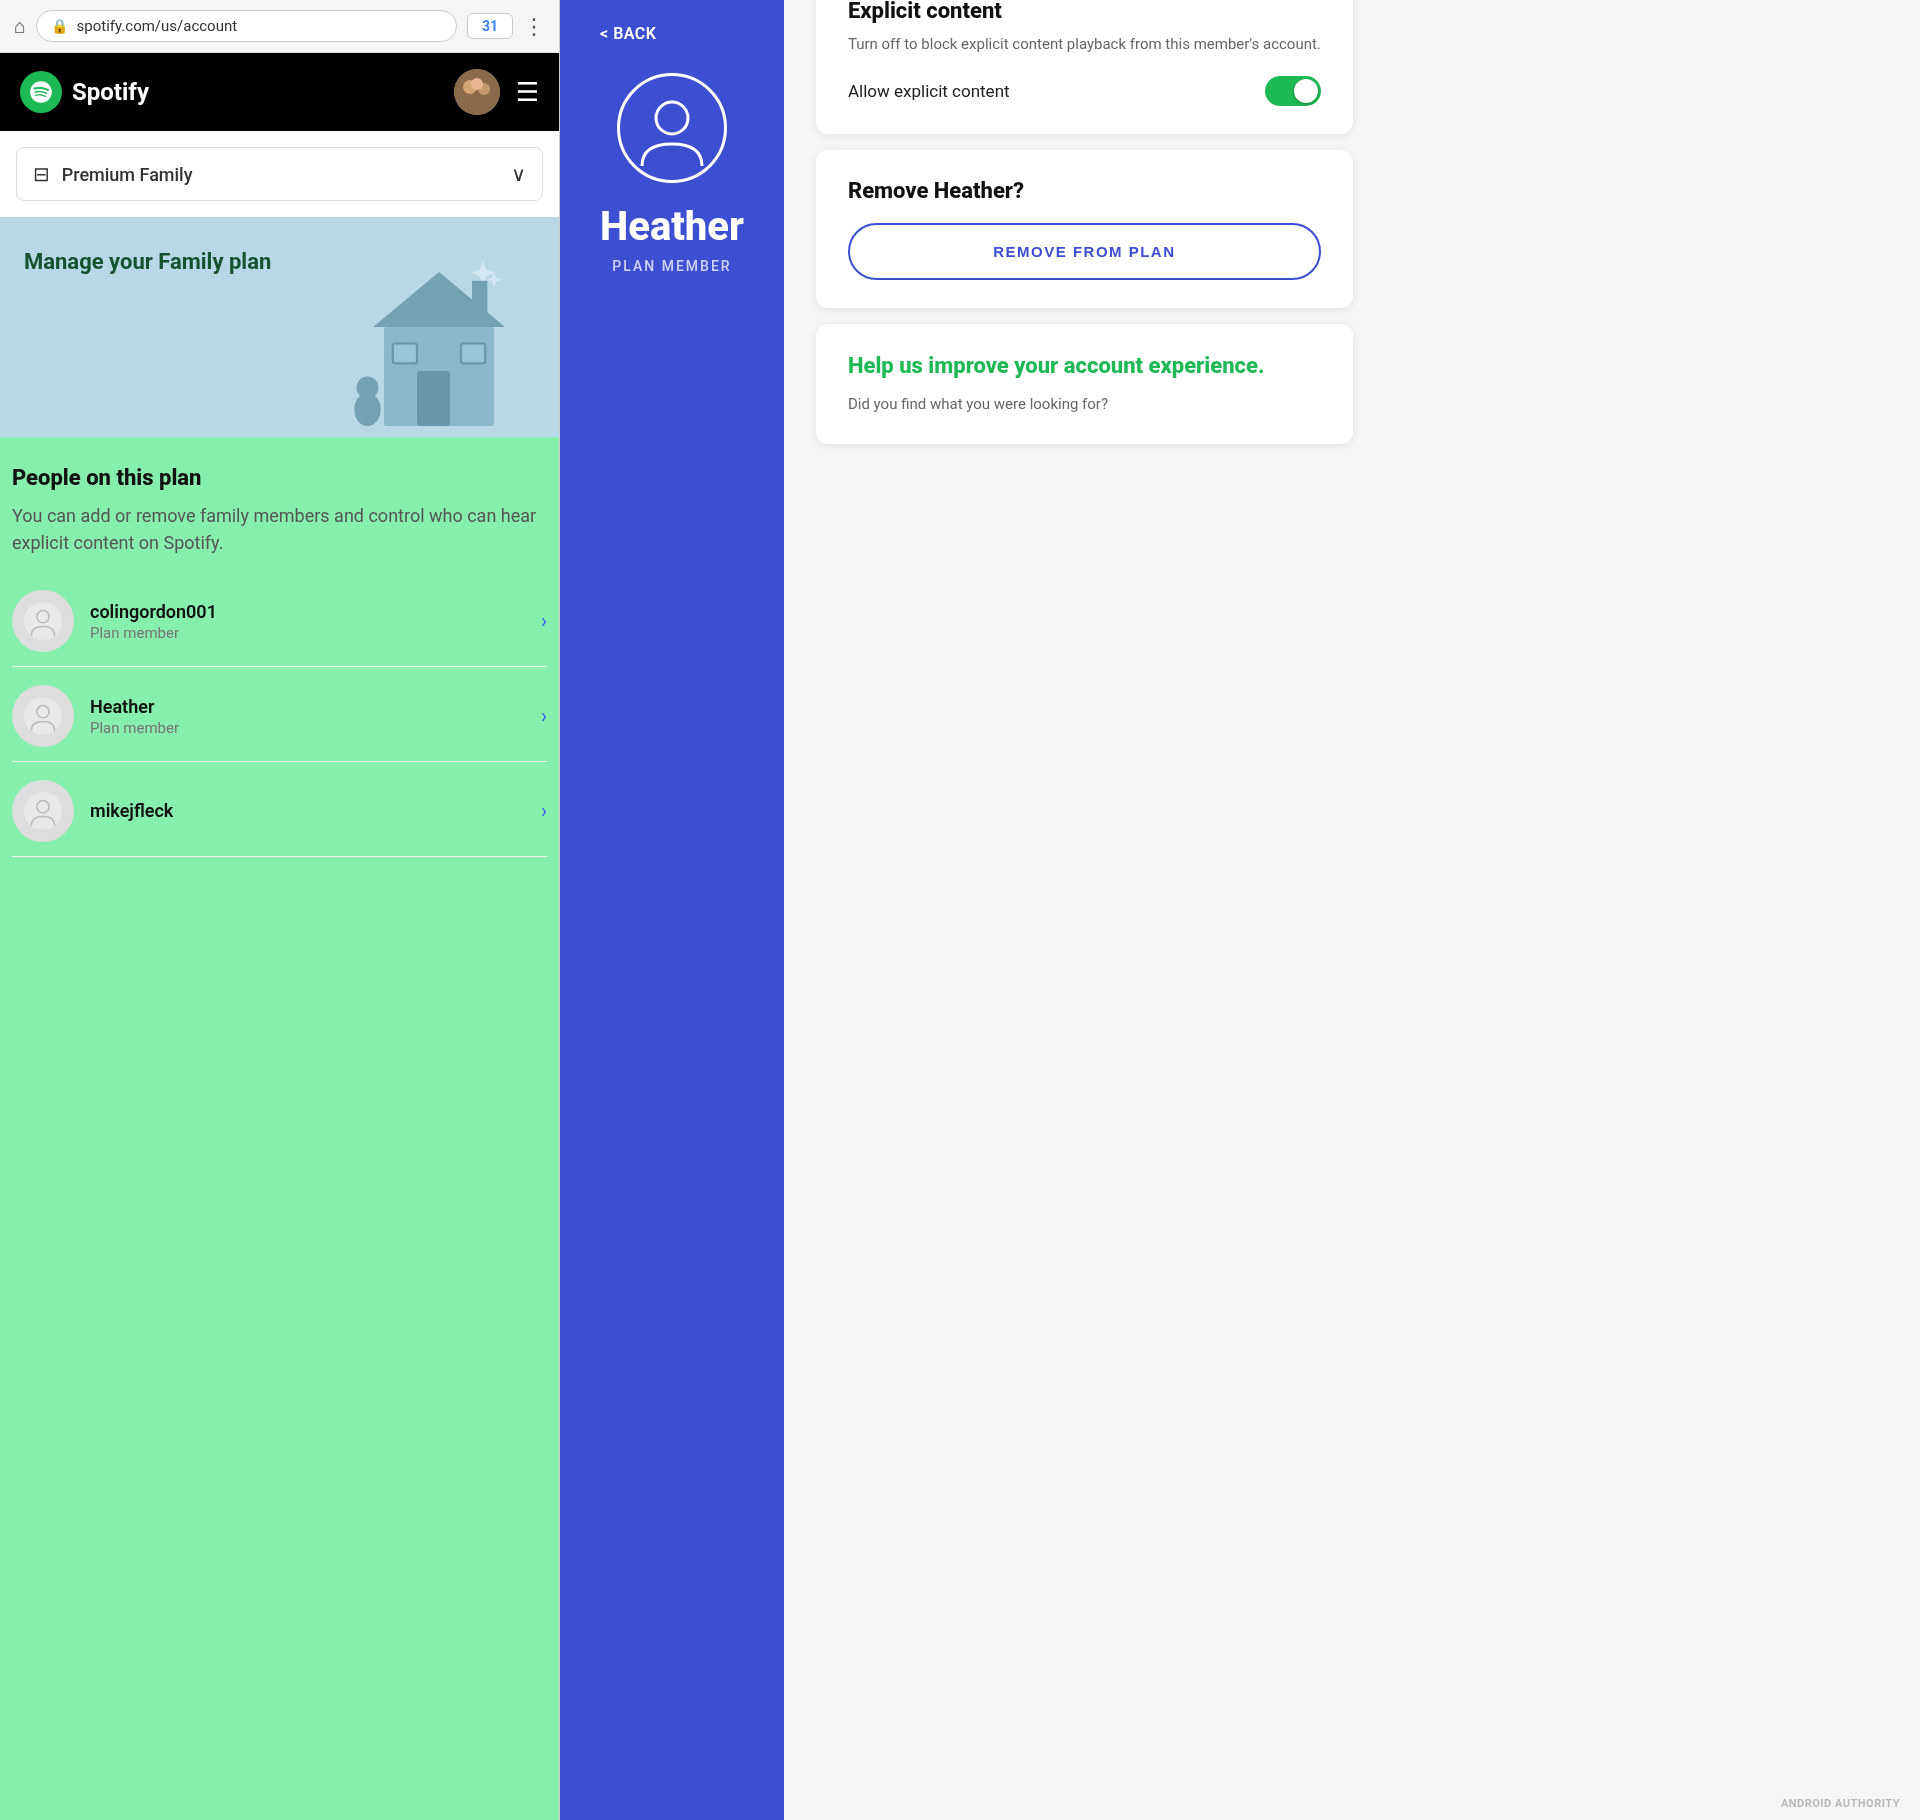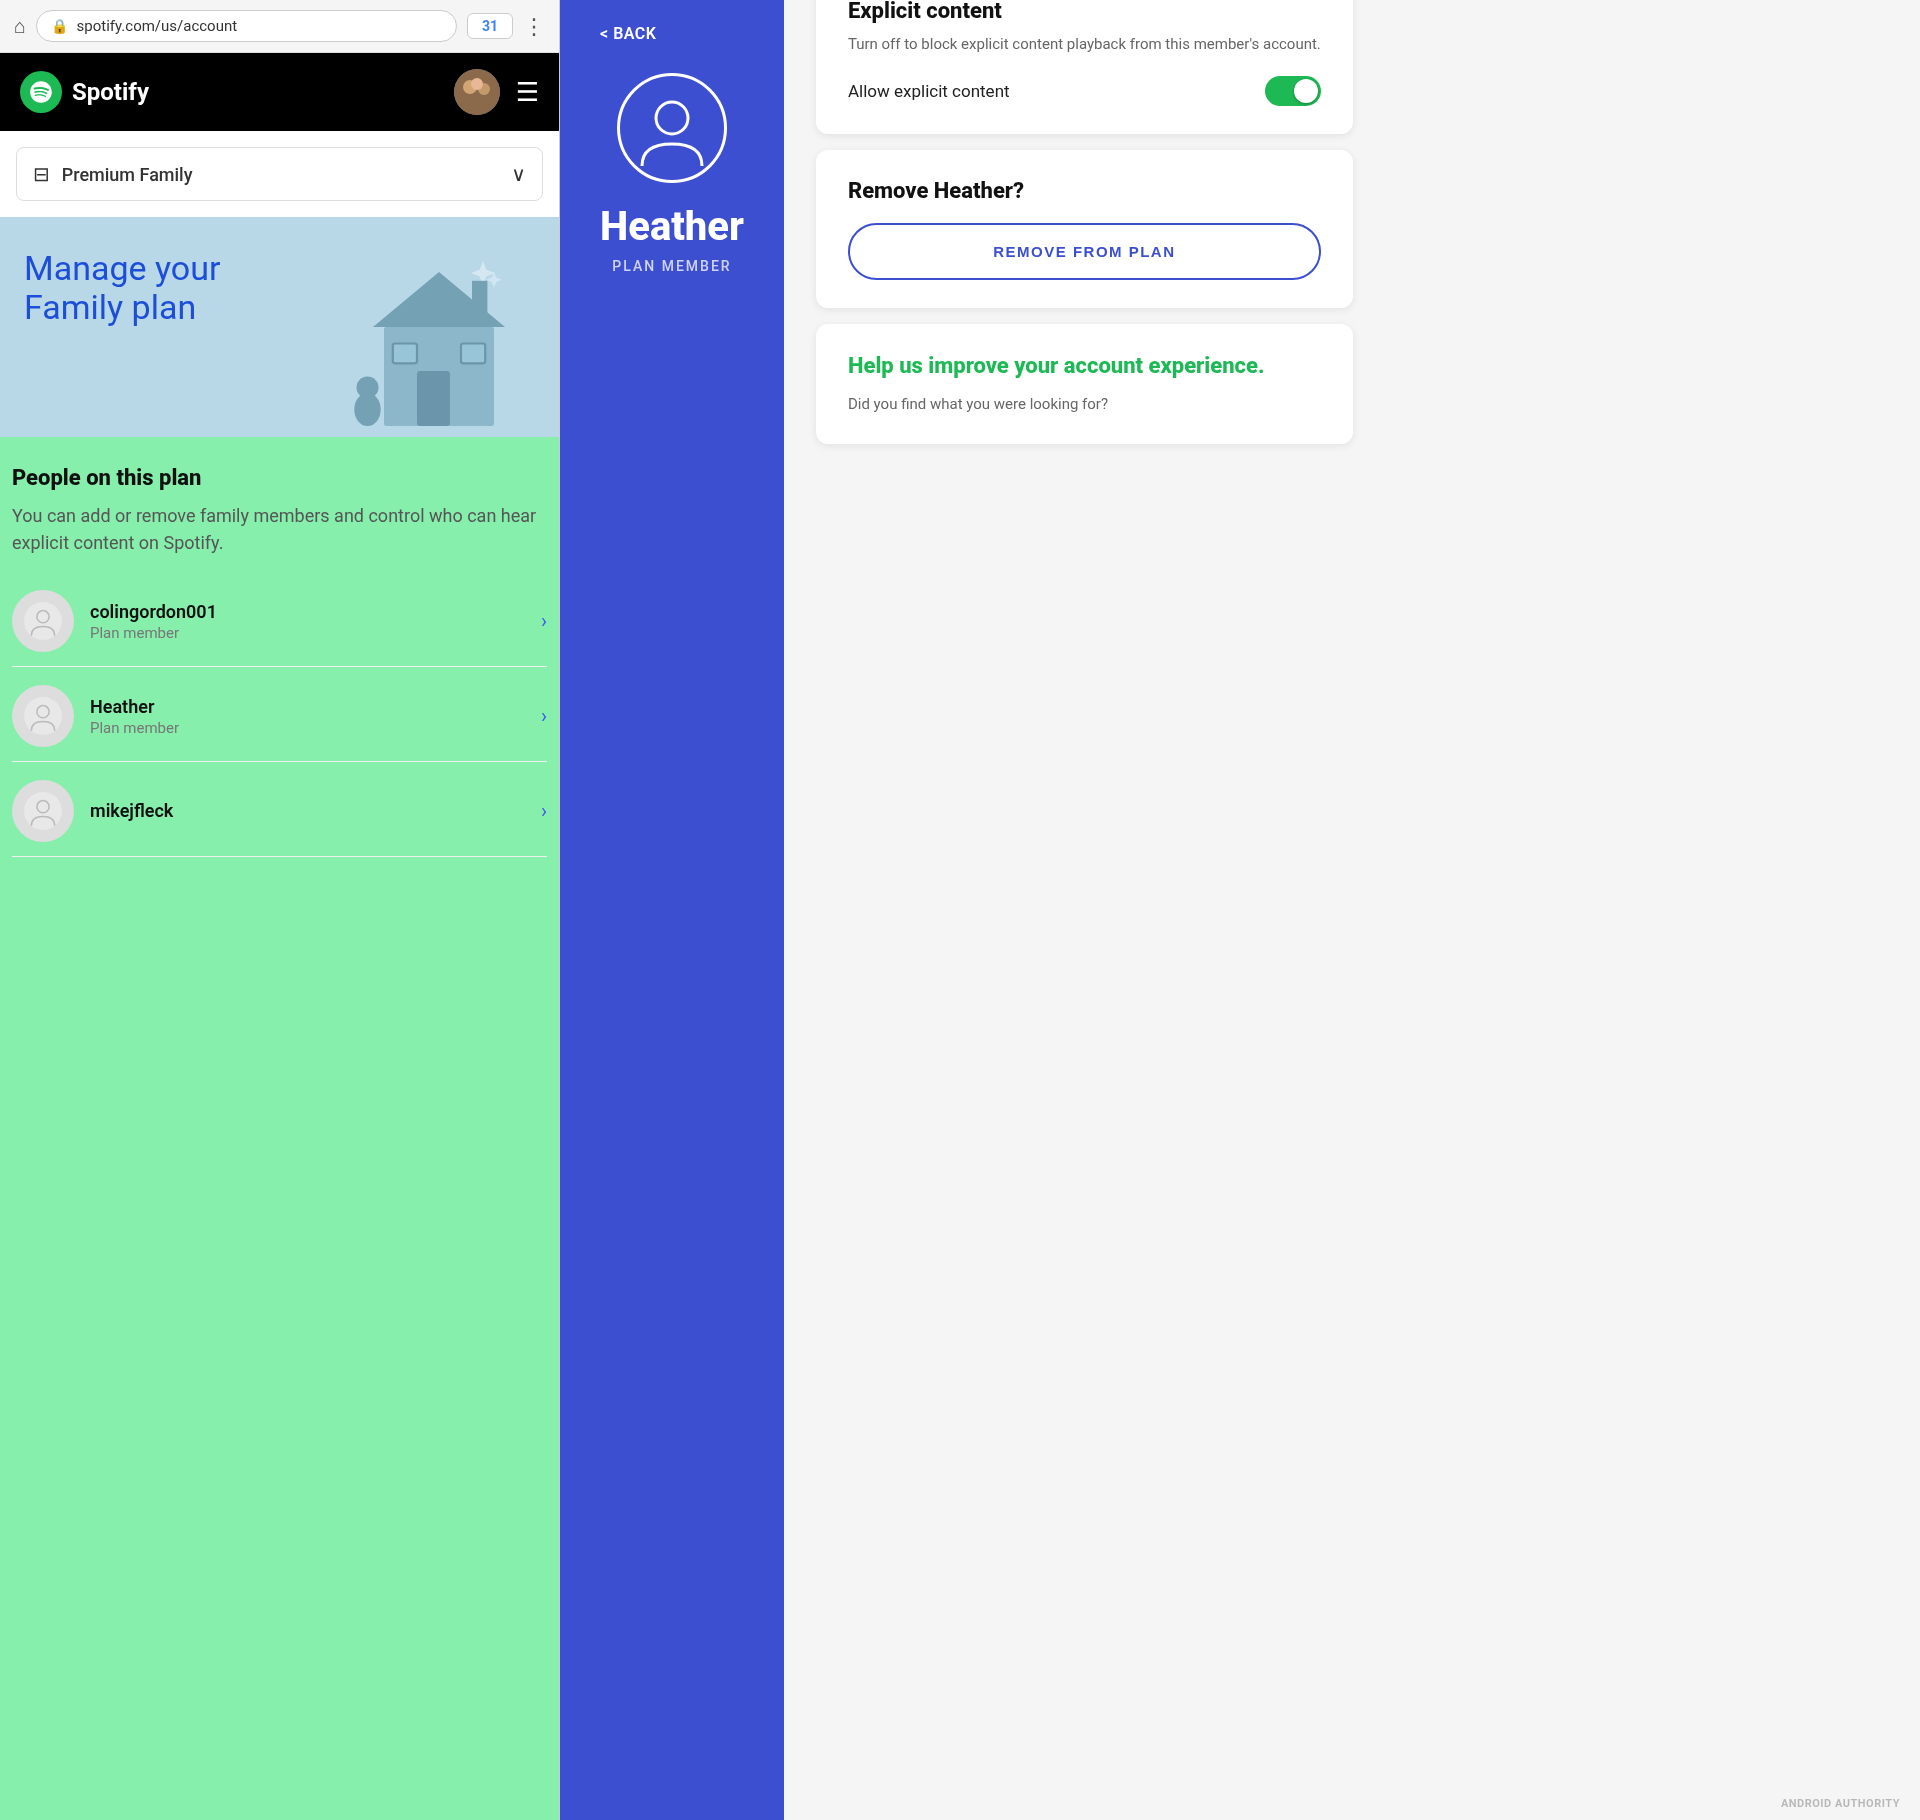--- a/index.html
+++ b/index.html
@@ -129,23 +129,23 @@
 
     .hero-section {
       background: #b8d8e8;
       padding: 32px 24px 0 24px;
       min-height: 220px;
       position: relative;
       overflow: hidden;
     }
 
     .hero-title {
-      font-size: 34px;
-      font-weight: 400;
-      color: #1d4ed8;
+      font-size: 22px;
+      font-weight: 700;
+      color: #14532d;
       line-height: 1.15;
       max-width: 260px;
       position: relative;
       z-index: 2;
     }
 
     .people-section {
       background: #86efac;
       padding: 28px 12px;
       flex: 1;

